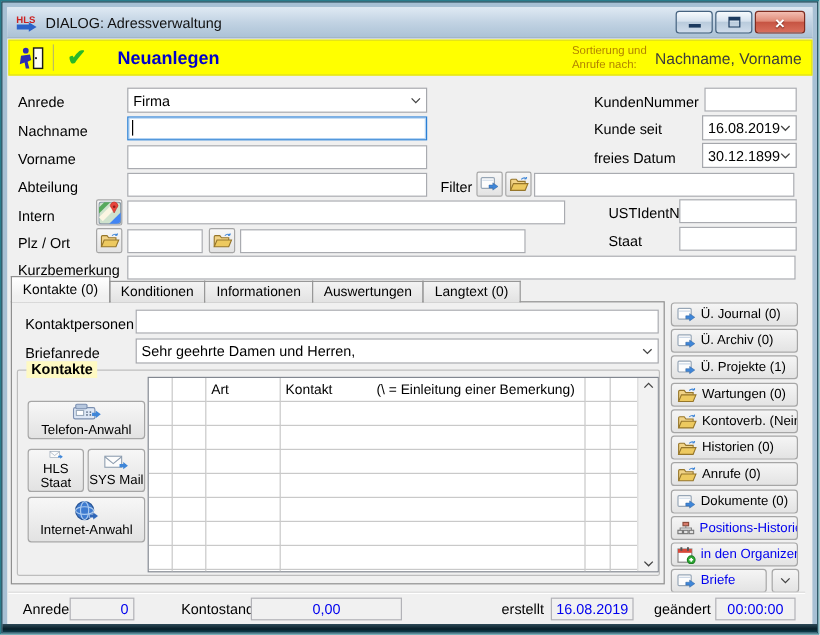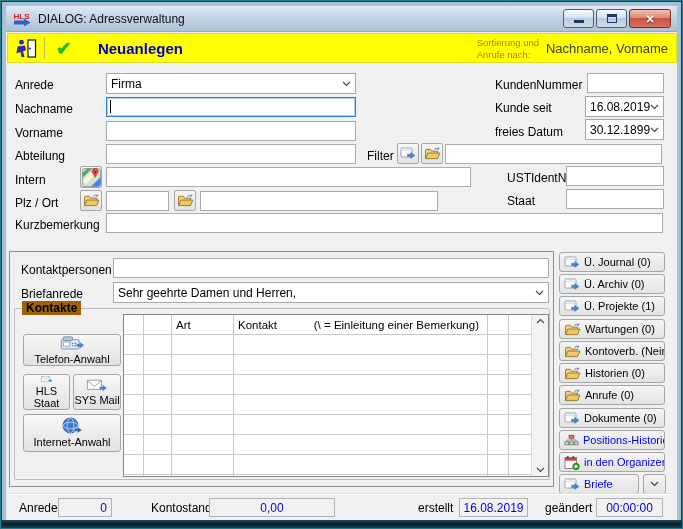--- a/index.html
+++ b/index.html
@@ -44,21 +44,21 @@
   .caret{position:absolute;width:1px;height:13px;background:#000}
   
   .tabstrip{position:absolute;left:8px;top:229px;height:22px;display:flex;align-items:flex-end;z-index:3}
   .tab{height:18px;padding:0 9px;display:flex;align-items:center;font-size:11.5px;color:#000;
        background:linear-gradient(#f3f3f3,#e2e2e2);border:1px solid #979797;border-bottom:none}
   .tab+.tab{margin-left:-1px}
   .tab.active{height:22px;background:linear-gradient(#ffffff,#f0f0f0 75%);border-color:#8f8f8f;z-index:4}
   .tabbody{position:absolute;left:8px;top:250px;width:545px;height:236px;border:1px solid #8f8f8f;background:#f0f0f0;z-index:1}
   
   .group{position:absolute;left:13px;top:307px;width:536px;height:172px;border:1px solid #bdbdbd;border-radius:2px;z-index:2}
-  .group-lbl{position:absolute;left:21px;top:300px;font-size:12px;font-weight:bold;background:#a16207;padding:0 4px;z-index:3}
+  .group-lbl{position:absolute;left:21px;top:300px;font-size:12px;font-weight:bold;background:#fef9c3;padding:0 4px;z-index:3}
   .cmdbtn{position:absolute;display:flex;flex-direction:column;align-items:center;justify-content:center;gap:2px;
           background:linear-gradient(#f7f7f7,#e2e2e2);border:1px solid #a6a6a6;border-radius:3px;
           font-size:11px;color:#000;z-index:3;text-align:center;line-height:1.1}
   .tbl{position:absolute;left:122px;top:313px;width:426px;height:163px;background:#fff;border:1px solid #828790;
        display:flex;z-index:3;overflow:hidden}
   .tgrid{flex:1;overflow:hidden}
   .thead,.trow{display:grid;grid-template-columns:20px 28px 62px 254px 21px 22px;height:20px}
   .thead>span,.trow>span{border-right:1px solid #c9c9c9;border-bottom:1px solid #c9c9c9;
        font-size:11.5px;display:flex;align-items:center;padding:0 4px;white-space:nowrap;overflow:hidden}
   .th-kontakt{justify-content:space-between}
@@ -227,20 +227,27 @@
         </svg>
       </span>
   </div>
 
   <span class="lbl" style="left:506px;top:170px">USTIdentNr</span>
   <input class="tb" style="left: 565px; top: 165px; width: 98px;" value="">
 
   <span class="lbl" style="left:506px;top:193px">Staat</span>
   <input class="tb" style="left: 565px; top: 188px; width: 98px;" value="">
 
+  <div class="tabstrip">
+    <span class="tab active">Kontakte (0)</span>
+    <span class="tab">Konditionen</span>
+    <span class="tab">Informationen</span>
+    <span class="tab">Auswertungen</span>
+    <span class="tab">Langtext (0)</span>
+  </div>
   <div class="tabbody"></div>
 
   <span class="lbl" style="left:20px;top:262px;z-index:2">Kontaktpersonen</span>
   <input class="tb" style="left: 112px; top: 257px; width: 436px; z-index: 2;" value="">
 
   <span class="lbl" style="left:20px;top:286px;z-index:2">Briefanrede</span>
   <div class="combo" style="left:112px;top:281px;width:436px;z-index:2">
     <span>Sehr geehrte Damen und Herren,</span>
     <span class="chev">
         <svg width="9" height="6">

